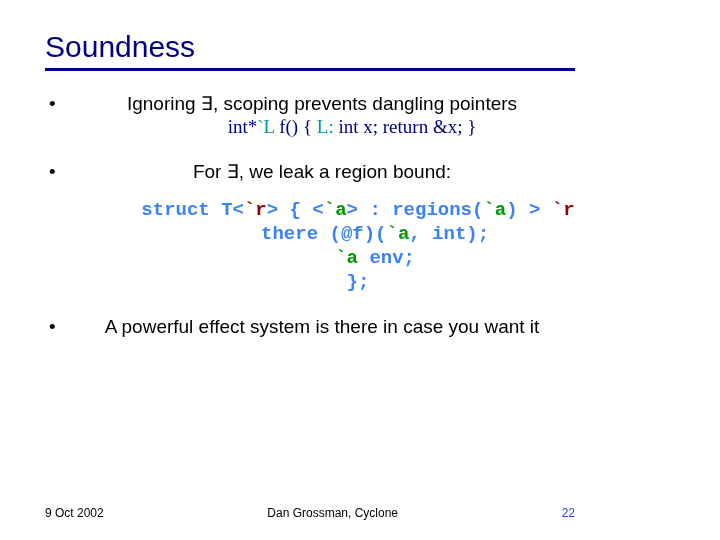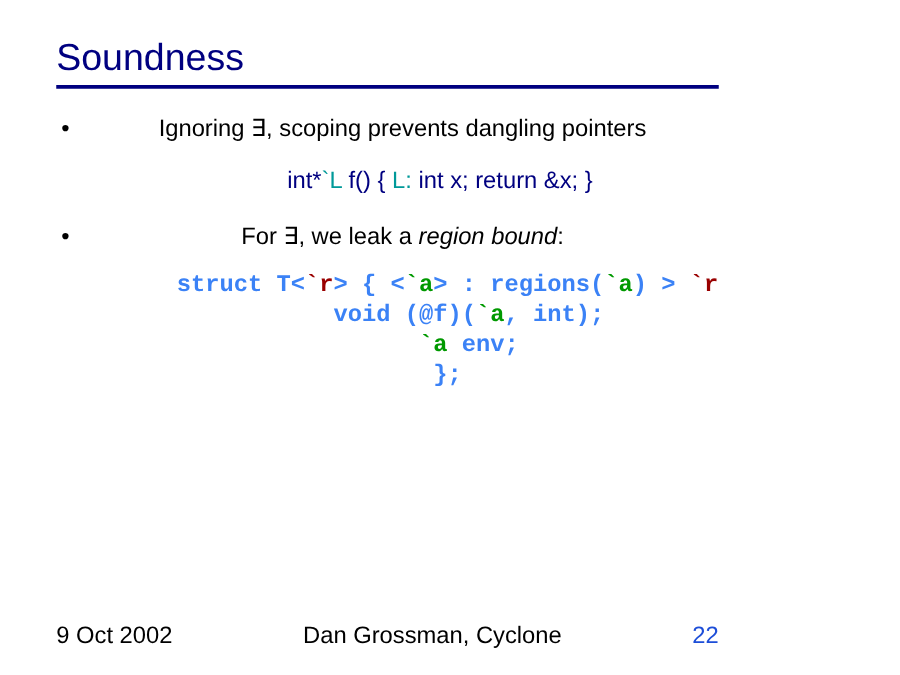--- a/index.html
+++ b/index.html
@@ -46,47 +46,47 @@
     position: absolute;
     left: 4px;
     top: 0;
     font-size: 19px;
     color: #000;
   }
   .exists {
     font-family: "Times New Roman", serif;
   }
   .code-line {
-    font-family: Liberation Sans, sans-serif;
+    font-family: Liberation Serif, serif;
     font-size: 19px;
     white-space: pre;
-    margin-top: 18px;
+    margin-top: 0;
     margin-left: 60px;
   }
   .code-block {
     font-family: "Courier New", monospace;
     font-size: 19px;
     white-space: pre;
     margin-top: 16px;
     margin-left: 72px;
     line-height: 1.25;
     font-weight: bold;
   }
   .navy   { color: #000080; }
   .teal   { color: #009999; }
   .blue   { color: #3b82f6; }
   .maroon { color: #990000; }
   .green  { color: #009900; }
-  .em { font-style: italic; }
+  .em { }
   .footer {
     position: absolute;
     left: 45px;
     right: 45px;
     bottom: 20px;
-    font-size: 19px;
+    font-size: 12px;
     display: flex;
     justify-content: flex-start;
     align-items: baseline;
   }
   .footer .center { flex: 1; text-align: center; }
   .footer .right { color: #1d4ed8; }
 </style>
 </head>
 <body>
 
@@ -99,25 +99,28 @@
 
       <li>
         <span>Ignoring </span><span class="exists">∃</span><span>, scoping prevents dangling pointers</span>
         <div class="code-line"><span class="navy">int*</span><span class="teal">`L</span><span class="navy"> f() { </span><span class="teal">L:</span><span class="navy"> int x; return &amp;x; }</span></div>
       </li>
 
 
       <li>
         <span>For </span><span class="exists">∃</span><span>, we leak a </span><span class="em">region bound</span><span>:</span>
         <div class="code-block"><span class="blue">struct T&lt;</span><span class="maroon">`r</span><span class="blue">&gt; { &lt;</span><span class="green">`a</span><span class="blue">&gt; : regions(</span><span class="green">`a</span><span class="blue">) &gt; </span><span class="maroon">`r</span>
-<span class="blue">   void (@f)(</span><span class="green">`a</span><span class="blue">, int);</span>
+<span class="blue">   there (@f)(</span><span class="green">`a</span><span class="blue">, int);</span>
 <span class="blue">   </span><span class="green">`a</span><span class="blue"> env;</span>
 <span class="blue">};</span></div>
       </li>
 
+      <li>
+        <span>A powerful effect system is there in case you want it</span>
+      </li>
 
     </ul>
   </div>
 
   <div class="footer">
     <span>9 Oct 2002</span>
     <span class="center">Dan Grossman, Cyclone</span>
     <span class="right">22</span>
   </div>
 

